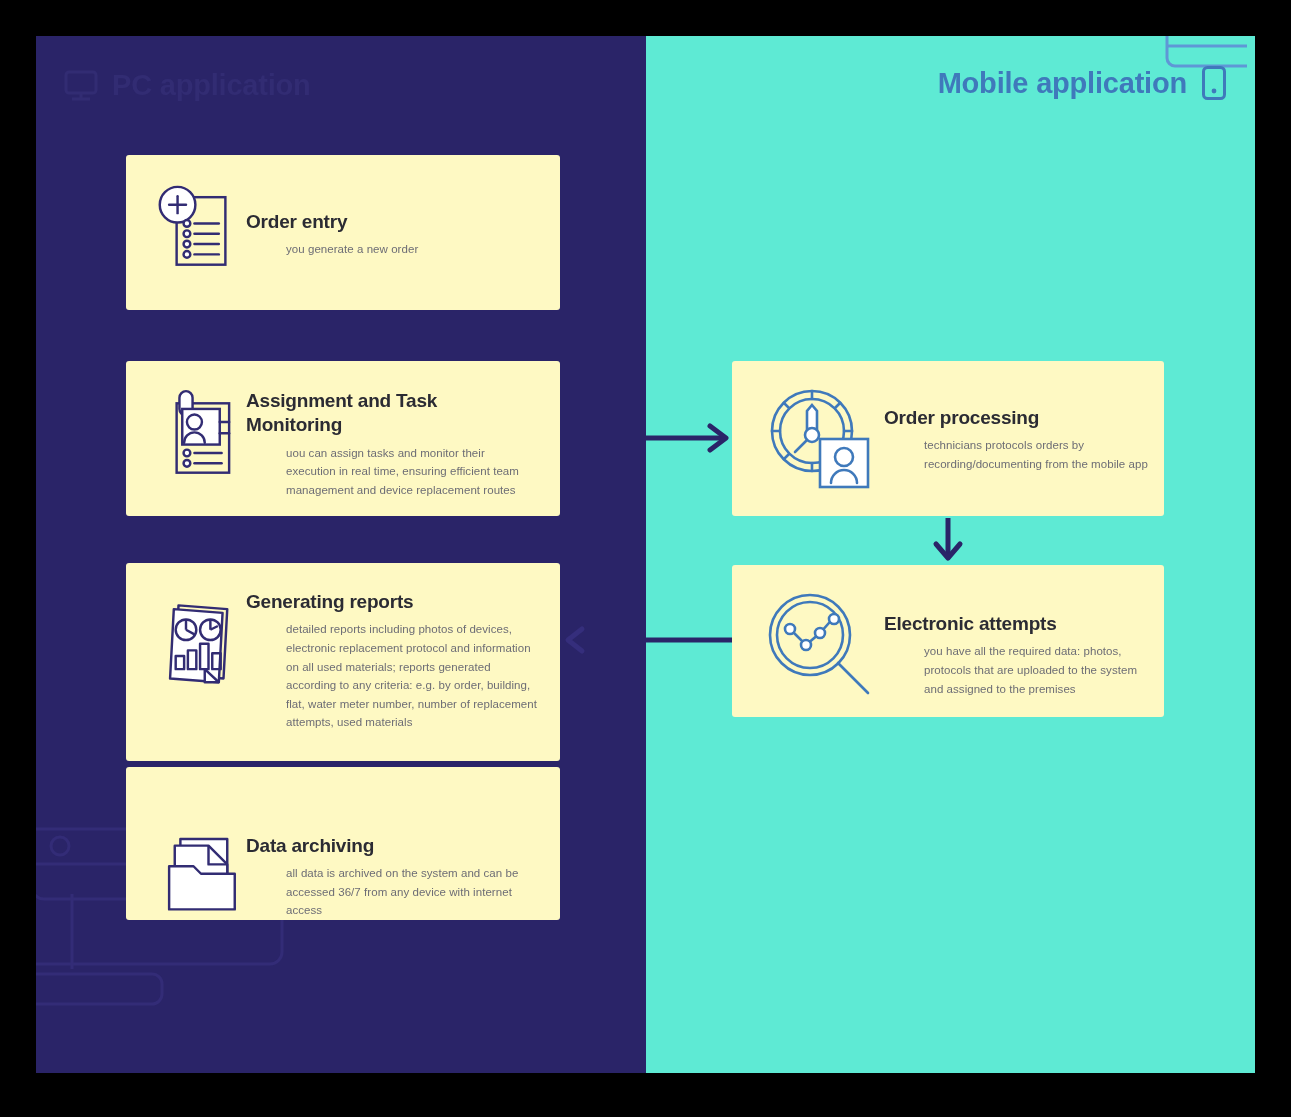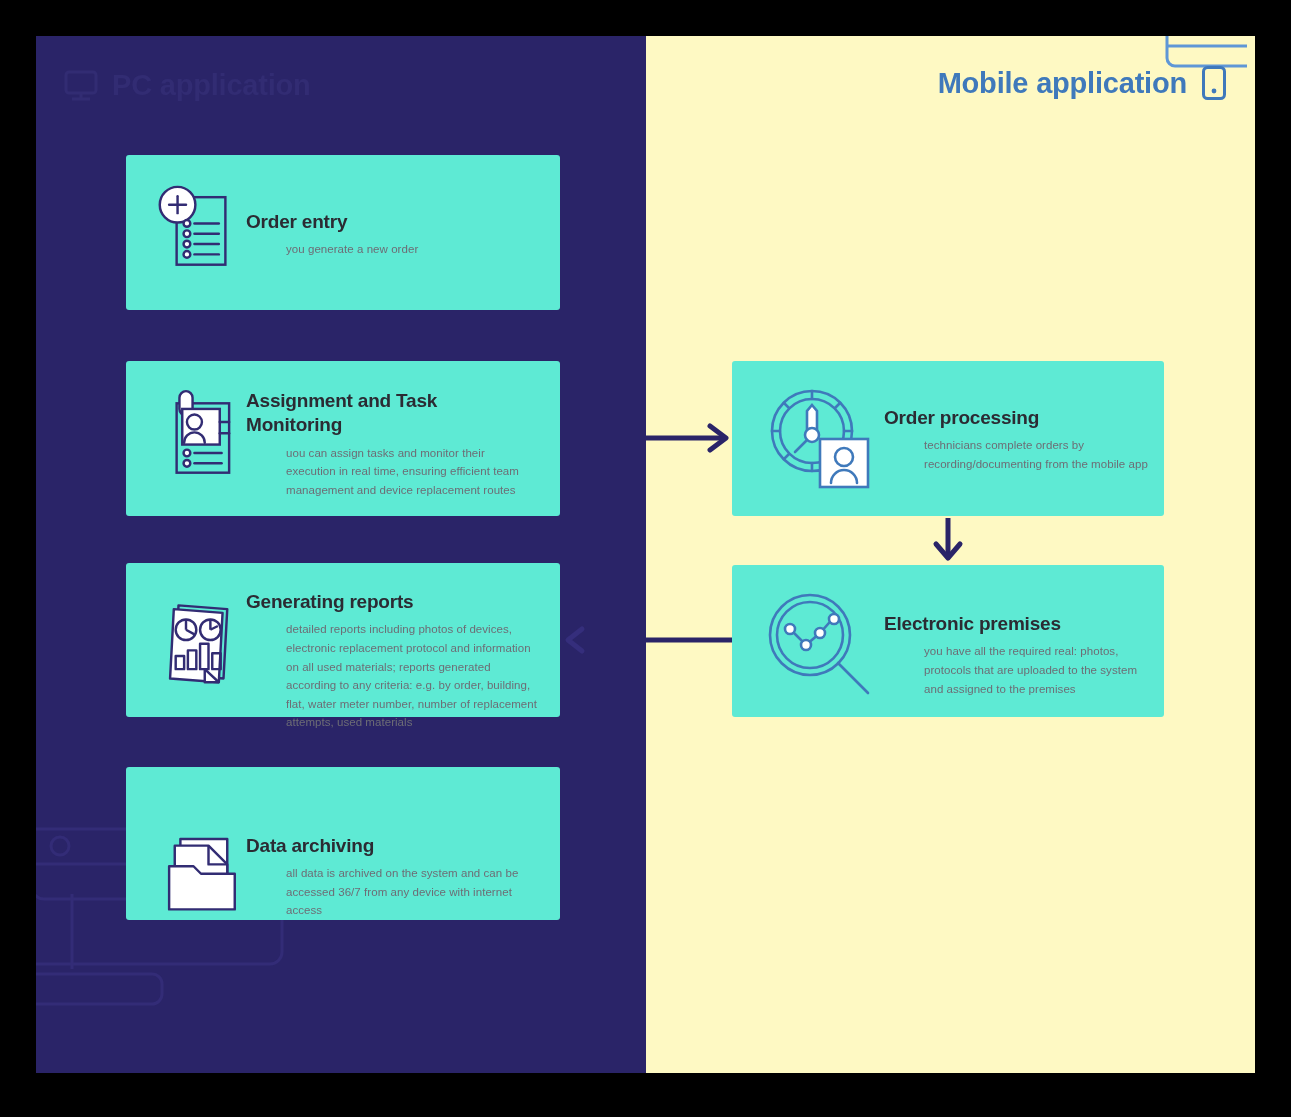--- a/index.html
+++ b/index.html
@@ -23,21 +23,21 @@
     overflow: hidden;
   }
   .panel-pc {
     left: 36px;
     width: 610px;
     background: #2a2468;
   }
   .panel-mobile {
     left: 646px;
     width: 609px;
-    background: #fef9c3;
+    background: #5eead4;
   }
 
   
   .panel-head {
     position: absolute;
     display: flex;
     align-items: center;
     gap: 14px;
     font-size: 29px;
     font-weight: bold;
@@ -71,21 +71,21 @@
     right: 8px;
     top: 0px;
     width: 200px;
     height: 120px;
     pointer-events: none;
   }
 
   
   .card {
     position: absolute;
-    background: #5eead4;
+    background: #fef9c3;
     border-radius: 3px;
     display: flex;
     align-items: flex-start;
     padding: 0;
   }
   .card-icon {
     flex: 0 0 auto;
     display: flex;
     align-items: center;
     justify-content: center;
@@ -103,21 +103,21 @@
     color: #6d6d75;
     line-height: 1.62;
     margin-top: 6px;
     letter-spacing: 0.05px;
     margin-left: 40px;
   }
 
   
   #card-order-entry   { left: 126px; top: 155px;  width: 434px; height: 155px; }
   #card-assignment    { left: 126px; top: 361px;  width: 434px; height: 155px; }
-  #card-reports       { left: 126px; top: 563px;  width: 434px; height: 154px; }
+  #card-reports       { left: 126px; top: 563px;  width: 434px; height: 198px; }
   #card-archiving     { left: 126px; top: 767px;  width: 434px; height: 153px; align-items: flex-end; }
   #card-processing    { left: 732px; top: 361px;  width: 432px; height: 155px; }
   #card-protocols     { left: 732px; top: 565px;  width: 432px; height: 152px; }
 
   #card-order-entry .card-icon  { width: 120px; padding-left: 30px; padding-top: 25px; }
   #card-order-entry .card-text  { padding-top: 55px; padding-right: 24px; }
   #card-assignment .card-icon   { width: 120px; padding-left: 30px; padding-top: 22px; }
   #card-assignment .card-text   { padding-top: 28px; padding-right: 32px; }
   #card-reports .card-icon      { width: 120px; padding-left: 30px; padding-top: 26px; }
   #card-reports .card-text      { padding-top: 27px; padding-right: 22px; }
@@ -296,42 +296,42 @@
           <circle cx="48" cy="52" r="7" fill="#ffffff"></circle>
           <line x1="43" y1="57" x2="31" y2="69"></line>
           <rect x="56" y="56" width="48" height="48" fill="#ffffff"></rect>
           <circle cx="80" cy="74" r="9"></circle>
           <path d="M67 100 a13 13 0 0 1 26 0"></path>
         </g>
       </svg>
     </div>
     <div class="card-text">
       <div class="card-title">Order processing</div>
-      <div class="card-desc">technicians complete orders by recording/documenting from the mobile app</div>
+      <div class="card-desc">technicians protocols orders by recording/documenting from the mobile app</div>
     </div>
   </div>
 
   <div class="card" id="card-protocols">
     <div class="card-icon">
       <svg width="118" height="110" viewBox="0 0 118 110">
         <g fill="none" stroke="#3f79bb" stroke-width="2.6" stroke-linecap="round">
           <circle cx="46" cy="46" r="40"></circle>
           <circle cx="46" cy="46" r="33"></circle>
           <line x1="74" y1="74" x2="104" y2="104"></line>
           <path d="M26 40 L42 56 L56 44 L72 26"></path>
           <circle cx="26" cy="40" r="5" fill="#ffffff"></circle>
           <circle cx="42" cy="56" r="5" fill="#ffffff"></circle>
           <circle cx="56" cy="44" r="5" fill="#ffffff"></circle>
           <circle cx="70" cy="30" r="5" fill="#ffffff"></circle>
         </g>
       </svg>
     </div>
     <div class="card-text">
-      <div class="card-title">Electronic premises</div>
-      <div class="card-desc">you have all the required real: photos, protocols that are uploaded to the system and assigned to the premises</div>
+      <div class="card-title">Electronic attempts</div>
+      <div class="card-desc">you have all the required data: photos, protocols that are uploaded to the system and assigned to the premises</div>
     </div>
   </div>
 
   <svg class="arrow" id="arrow-pc-to-mobile" viewBox="0 0 172 36">
     <line x1="0" y1="18" x2="162" y2="18" stroke="#2a2468" stroke-width="5"></line>
     <path d="M150 6 L166 18 L150 30" fill="none" stroke="#2a2468" stroke-width="5" stroke-linecap="round" stroke-linejoin="round"></path>
   </svg>
 
   <svg class="arrow" id="arrow-mobile-down" viewBox="0 0 60 44">
     <line x1="30" y1="0" x2="30" y2="36" stroke="#2a2468" stroke-width="5"></line>

